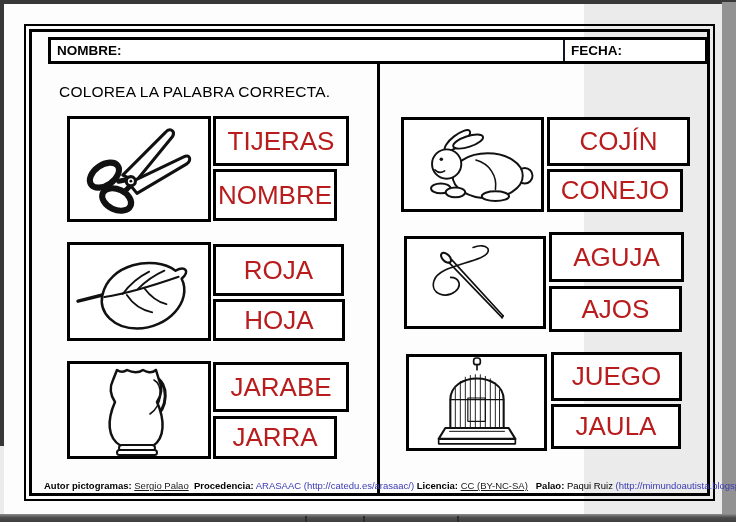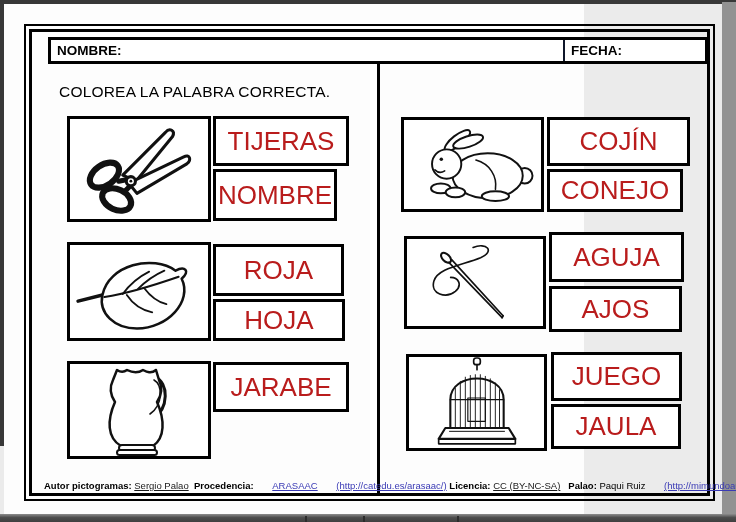--- a/index.html
+++ b/index.html
@@ -58,21 +58,21 @@
   .i5-w1{left:545px;top:228px;width:135px;height:50px;}
   .i5-w2{left:545px;top:282px;width:133px;height:46px;}
   .i6-img{left:402px;top:350px;width:141px;height:97px;}
   .i6-w1{left:547px;top:348px;width:131px;height:49px;}
   .i6-w2{left:547px;top:400px;width:130px;height:45px;}
 
   
   .footer{position:absolute;left:40px;top:476px;width:668px;font-size:9.5px;color:#000;
        white-space:nowrap;text-align:center;z-index:5;}
   .footer b{font-weight:bold;}
-  .lk{color:#3a3ab5;text-decoration:underline;cursor:pointer;margin-left:16px;}
+  .lk{color:#3a3ab5;cursor:pointer;}
   .lkd{color:#1a1a1a;text-decoration:underline;cursor:pointer;}
 
   svg{display:block;}
 </style>
 </head>
 <body>
 
 <div class="band-top"></div>
 <div class="band-left"></div>
 <div class="band-right"></div>
@@ -126,20 +126,21 @@
   <div class="img-box i3-img">
     <svg width="74" height="92" viewBox="0 0 72 92" fill="none" stroke="#111" stroke-width="2.5" stroke-linejoin="round" stroke-linecap="round">
       <path d="M52,13 C66,19 66,44 50,55" stroke-width="3"></path>
       <path d="M14,6 L10,16 C6,24 8,32 12,38 C4,56 4,74 18,82 L50,82 C62,74 62,56 54,38 C58,32 60,24 56,16 L53,6 C48,10 44,8 40,6 C34,10 28,8 24,6 C20,9 17,8 14,6 Z" fill="#fff"></path>
       <path d="M51,16 C60,21 60,41 47,50" stroke-width="1.6"></path>
       <rect x="16" y="81" width="36" height="6" rx="3" fill="#fff" stroke-width="2"></rect>
       <rect x="14" y="86" width="40" height="5" rx="2.5" fill="#fff" stroke-width="2"></rect>
     </svg>
   </div>
   <div class="word-box i3-w1">JARABE</div>
+  <div class="word-box i3-w2">JARRA</div>
 
   <div class="img-box i4-img">
     <svg width="124" height="80" viewBox="0 0 126 82" fill="none" stroke="#111" stroke-width="2" stroke-linejoin="round" stroke-linecap="round">
       <circle cx="116" cy="52" r="8" fill="#fff"></circle>
       <ellipse cx="47" cy="16" rx="16" ry="5.5" transform="rotate(-38 47 16)" fill="#fff"></ellipse>
       <ellipse cx="58" cy="17" rx="16" ry="5.5" transform="rotate(-18 58 17)" fill="#fff"></ellipse>
       <ellipse cx="78" cy="52" rx="36" ry="23" fill="#fff"></ellipse>
       <path d="M66,36 C80,40 88,52 86,66" stroke-width="1.6"></path>
       <circle cx="36" cy="40" r="15" fill="#fff"></circle>
       <circle cx="30.5" cy="35" r="1.8" fill="#111" stroke="none"></circle>

